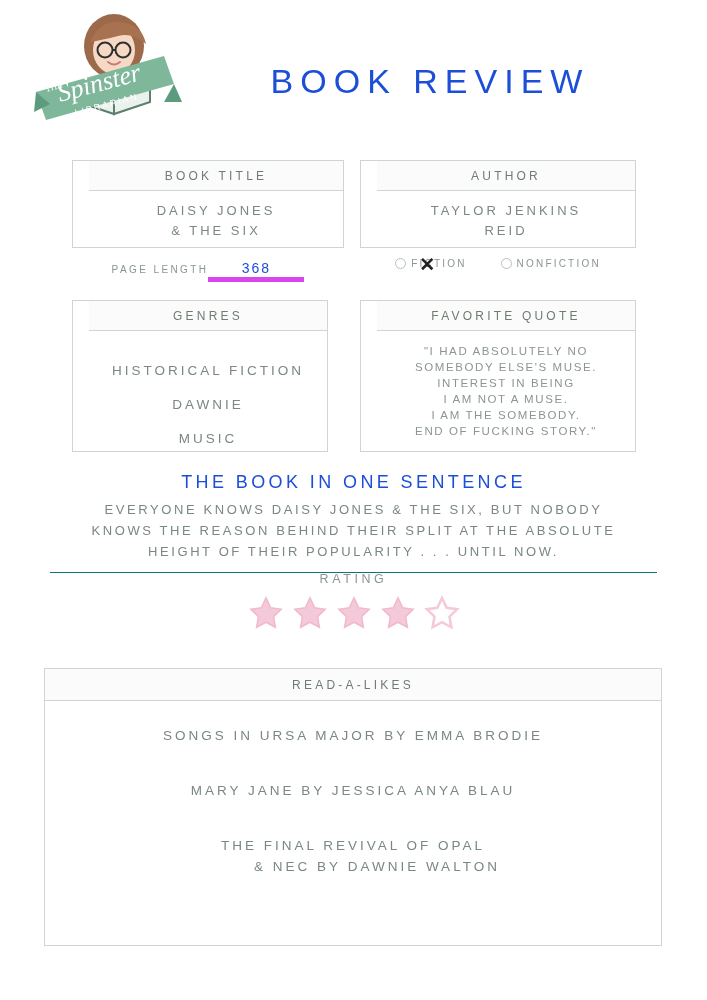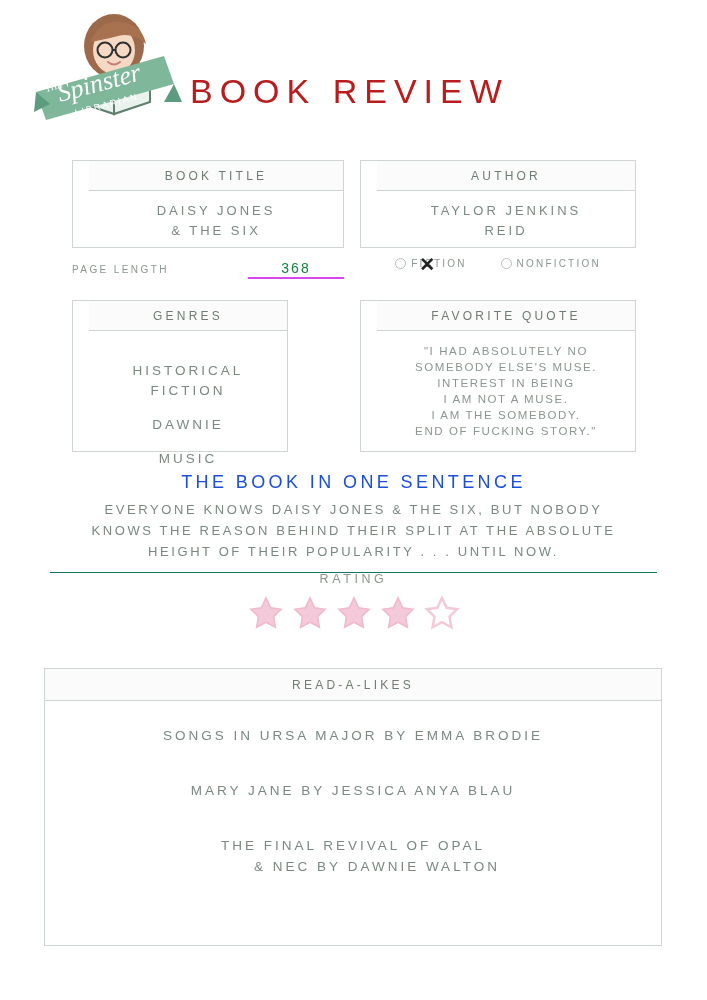--- a/index.html
+++ b/index.html
@@ -29,25 +29,26 @@
     top: 8px;
     width: 160px;
     height: 132px;
   }
   .logo svg { display: block; }
 
   
   .main-title {
     position: absolute;
     left: 190px;
-    top: 72px;
+    top: 62px;
     width: 480px;
+    text-align: center;
     font-size: 34px;
     letter-spacing: 7px;
-    color: #b91c1c;
+    color: #1d4ed8;
     font-weight: 400;
   }
 
   
   .box {
     position: absolute;
     border: 1px solid #cfd6d0;
     box-sizing: border-box;
     background: #fff;
     padding-left: 16px;
@@ -65,21 +66,21 @@
     text-align: center;
     font-size: 13px;
     letter-spacing: 3px;
     line-height: 20px;
     color: #7a8880;
     padding: 10px 6px 12px 6px;
   }
 
   #book-title-box { left: 72px;  top: 160px; width: 272px; height: 88px; }
   #author-box     { left: 360px; top: 160px; width: 276px; height: 88px; }
-  #genres-box     { left: 72px;  top: 300px; width: 216px; height: 152px; }
+  #genres-box     { left: 72px;  top: 300px; width: 256px; height: 152px; }
   #quote-box      { left: 360px; top: 300px; width: 276px; height: 152px; }
 
   .genre-line {
     font-size: 13.5px;
     letter-spacing: 3px;
     color: #7a8880;
     text-align: center;
     margin: 14px 0;
   }
   #genres-box .box-body { padding-top: 16px; }
@@ -94,32 +95,32 @@
   }
 
   
   .page-length {
     position: absolute;
     left: 72px;
     top: 260px;
     width: 272px;
     display: flex;
     align-items: baseline;
-    justify-content: space-between;
+    justify-content: center;
   }
   .pl-label {
     font-size: 10px;
     letter-spacing: 2.4px;
     color: #8b968e;
   }
   .pl-value {
     font-size: 14px;
     letter-spacing: 2px;
-    color: #15803d;
-    border-bottom: 2px solid #d946ef;
+    color: #1d4ed8;
+    border-bottom: 5px solid #d946ef;
     min-width: 96px;
     text-align: center;
     padding-bottom: 1px;
   }
 
   
   .fic-row {
     position: absolute;
     left: 360px;
     top: 258px;

